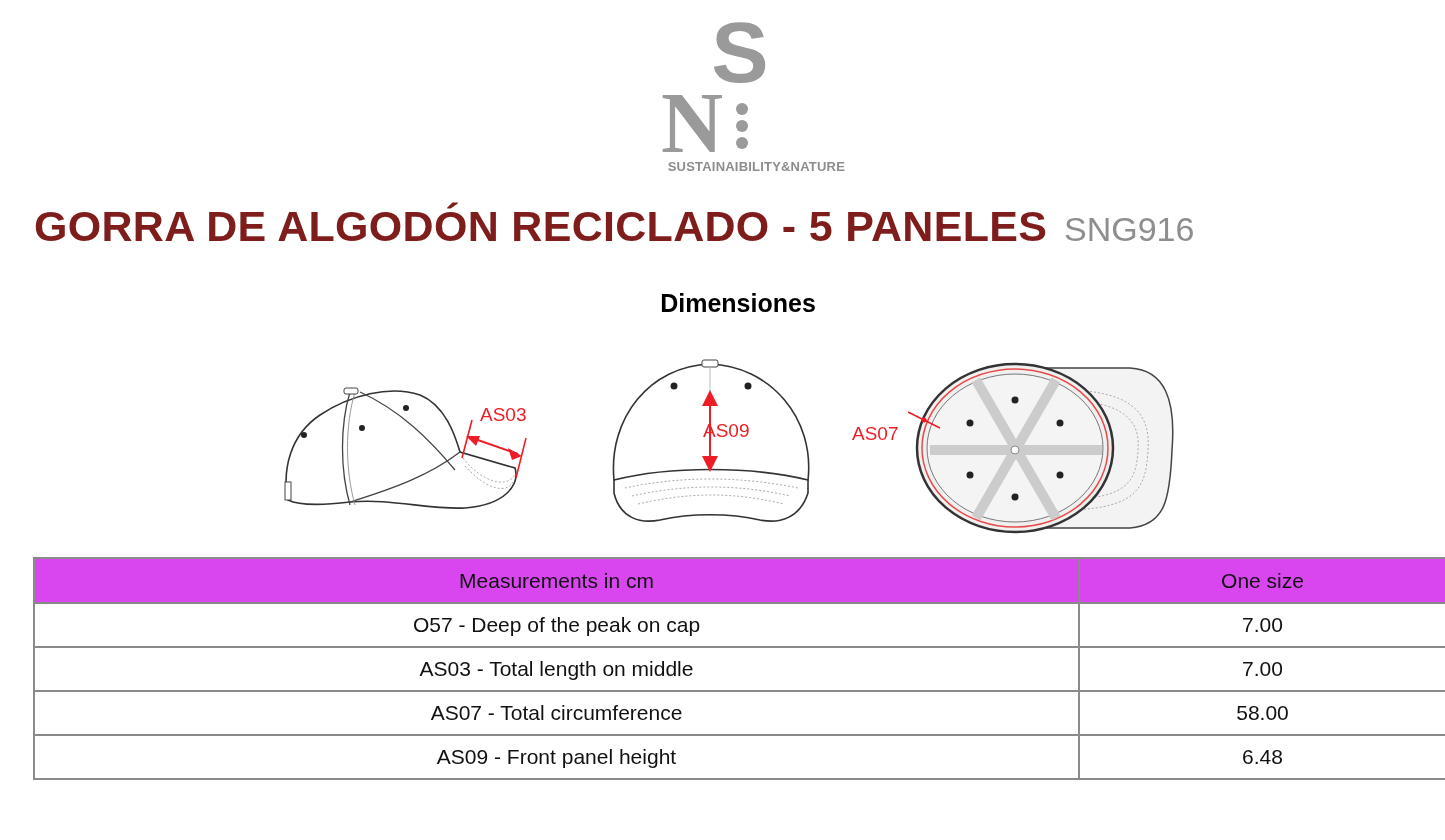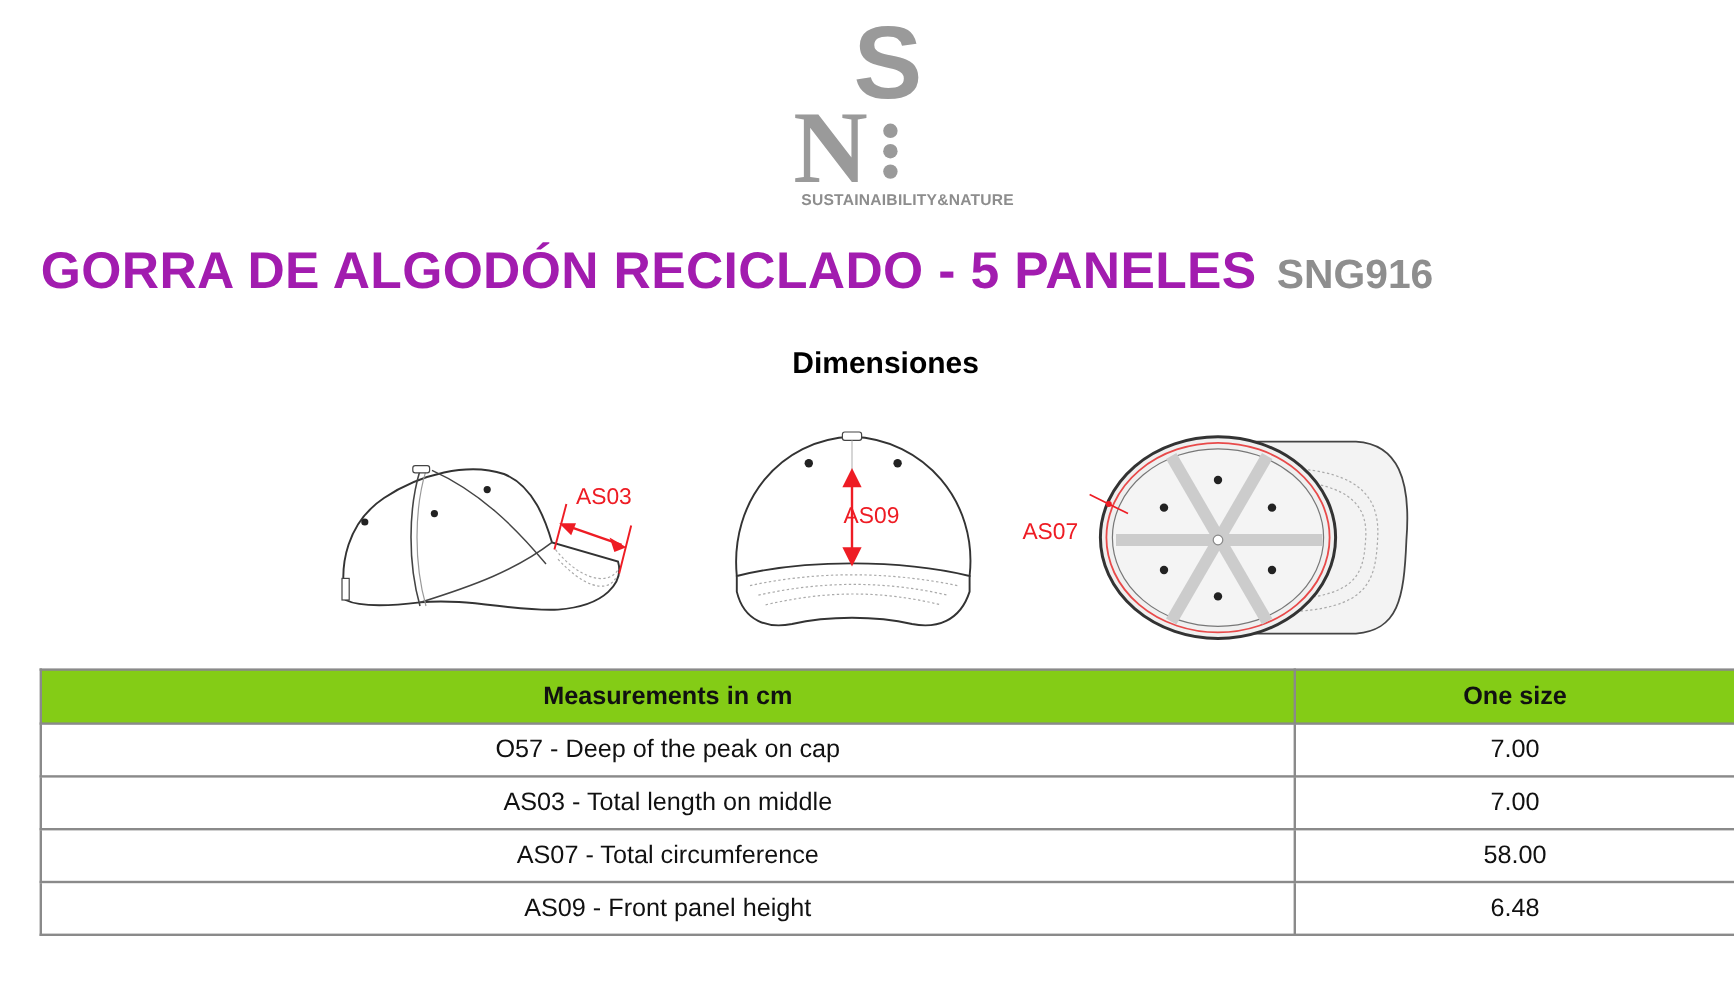--- a/index.html
+++ b/index.html
@@ -11,45 +11,45 @@
       position: absolute; left: 600px; top: 14px; width: 245px; height: 165px;
     }
     .logo svg { width: 100%; height: 100%; }
     .logo-tag {
       position: absolute; left: 0; top: 145px; width: 245px; text-align: right;
       font-family: "Liberation Sans", sans-serif; font-weight: bold; font-size: 13px;
       color: #8d8d8d; letter-spacing: 0.2px;
     }
     .title {
       position: absolute; left: 34px; top: 202px;
-      font-size: 43px; font-weight: bold; color: #a21caf; white-space: nowrap;
+      font-size: 43px; font-weight: bold; color: #7f1d1d; white-space: nowrap;
       letter-spacing: 0.3px;
     }
     .code {
       position: absolute; left: 1064px; top: 210px;
-      font-size: 34px; font-weight: bold; color: #8e8e8e; white-space: nowrap;
+      font-size: 34px; font-weight: normal; color: #8e8e8e; white-space: nowrap;
     }
     .subtitle {
       position: absolute; left: 0; width: 1476px; top: 289px; text-align: center;
       font-size: 25px; font-weight: bold; color: #000;
     }
     .diagram { position: absolute; }
     .diagram svg { width: 100%; height: 100%; overflow: visible; }
     .diag-label {
       position: absolute; color: #ee1c24; font-size: 19px; white-space: nowrap;
     }
     table.meas {
       position: absolute; left: 33px; top: 557px; width: 1412px;
       border-collapse: collapse; table-layout: fixed;
     }
     table.meas th, table.meas td {
       border: 2px solid #8a8a8a; text-align: center; height: 42px; padding: 0;
       font-size: 21px; color: #111;
     }
-    table.meas th { background: #84cc16; font-weight: bold; height: 43px; }
+    table.meas th { background: #d946ef; font-weight: normal; height: 43px; }
     table.meas col.c1 { width: 1045px; }
     table.meas col.c2 { width: 367px; }
   </style>
 </head>
 <body>
 
 <div class="logo">
   <svg viewBox="0 0 245 165">
     <text x="140" y="68" text-anchor="middle" font-family="Liberation Sans, sans-serif" font-weight="bold" font-size="86" fill="#9a9a9a">S</text>
     <text x="92" y="138" text-anchor="middle" font-family="Liberation Serif, serif" font-weight="bold" font-size="86" fill="#9a9a9a">N</text>
@@ -120,21 +120,21 @@
     <circle cx="165" cy="90" r="4" fill="#fff" stroke="#888"></circle>
     <circle cx="165" cy="40" r="3.5" fill="#222"></circle>
     <circle cx="120" cy="63" r="3.5" fill="#222"></circle>
     <circle cx="210" cy="63" r="3.5" fill="#222"></circle>
     <circle cx="120" cy="115" r="3.5" fill="#222"></circle>
     <circle cx="210" cy="115" r="3.5" fill="#222"></circle>
     <circle cx="165" cy="137" r="3.5" fill="#222"></circle>
     <line x1="58" y1="52" x2="90" y2="68" stroke="#ee1c24" stroke-width="1.4"></line>
     <circle cx="74" cy="60" r="2.5" fill="#ee1c24"></circle>
   </svg>
-  <span class="diag-label" style="left:2px; top:73px;">AS07</span>
+  <span class="diag-label" style="left:2px; top:63px;">AS07</span>
 </div>
 
 <table class="meas">
   <colgroup>
       <col class="c1">
       <col class="c2">
     </colgroup>
   <thead>
     <tr>
       <th>Measurements in cm</th>

